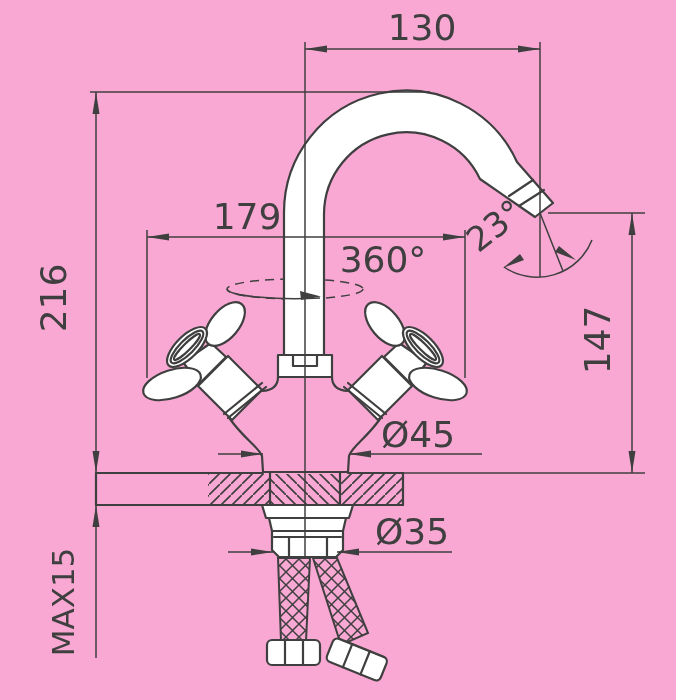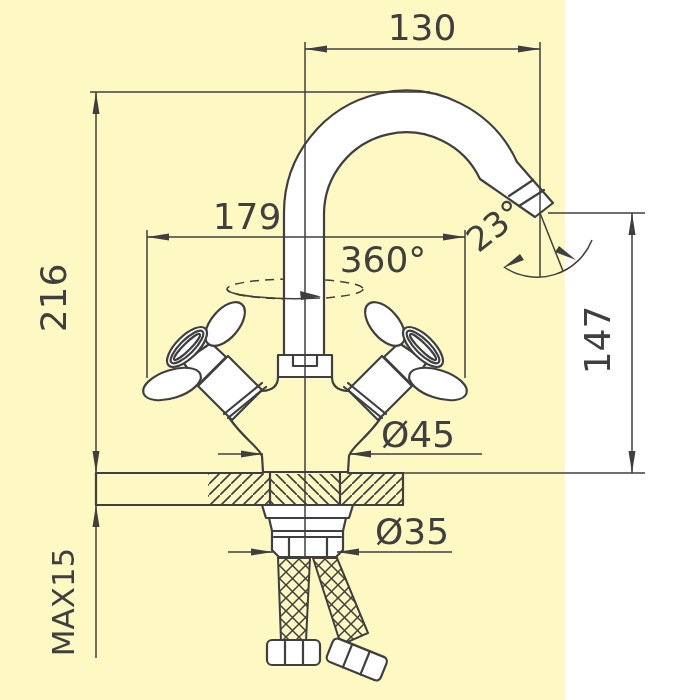--- a/index.html
+++ b/index.html
@@ -1,16 +1,16 @@
 <!DOCTYPE html>
 <html><head>
 <meta charset="utf-8">
 <style>
   html,body{margin:0;padding:0;background:#ffffff;}
-  .stage{width:565px;height:700px;position:relative;background:#fef9c3;
+  .stage{width:676px;height:700px;position:relative;background:#f9a8d4;
          font-family:"DejaVu Sans","Liberation Sans",sans-serif;}
   svg{display:block;}
   .fig{stroke:#3f3f3f;stroke-width:2.2;fill:none;stroke-linecap:round;stroke-linejoin:round;}
   .figf{stroke:#3f3f3f;stroke-width:2.2;fill:#ffffff;stroke-linejoin:round;}
   .dim{stroke:#3f3f3f;stroke-width:1.5;fill:none;}
   .arrow{fill:#3f3f3f;stroke:none;}
   .dimtext{font-family:"DejaVu Sans","Liberation Sans",sans-serif;
            font-size:36px;fill:#3f3f3f;}
   .dimtext.small{font-size:31px;}
   .dimtext.deg{font-size:34px;}

